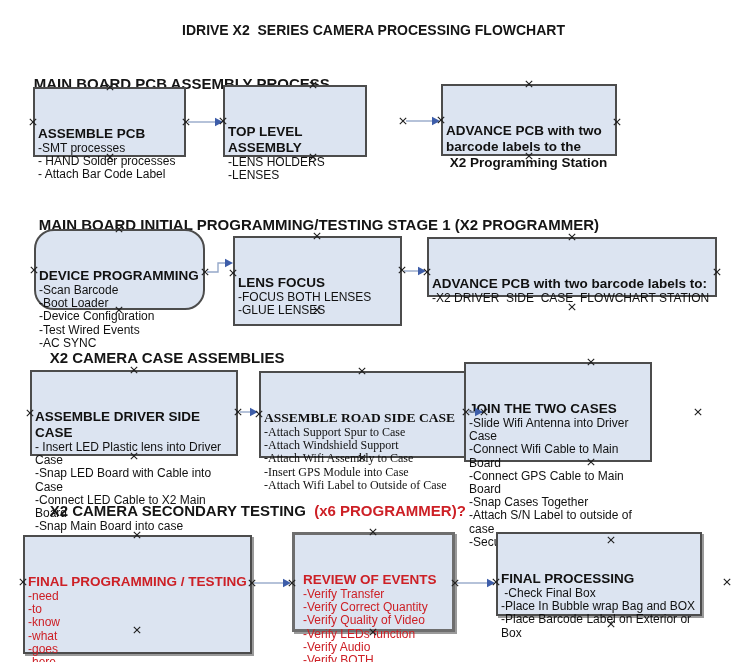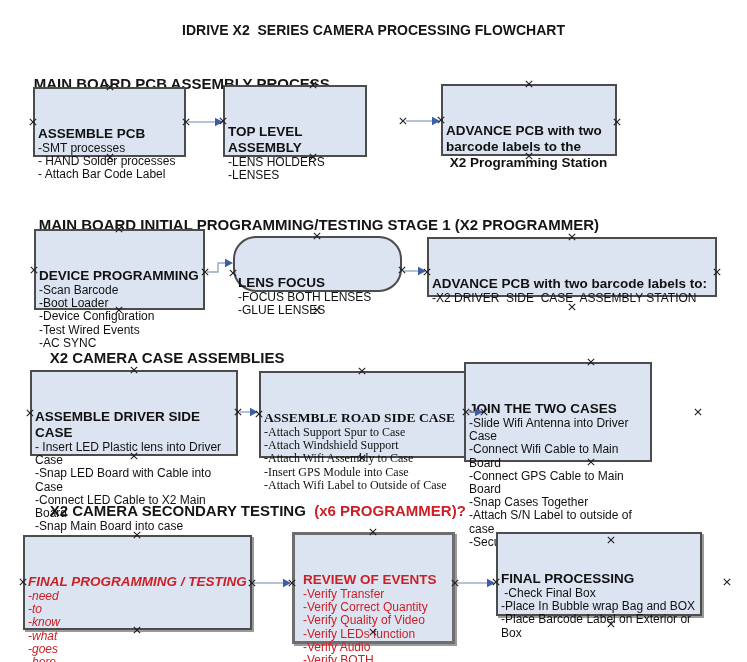--- a/index.html
+++ b/index.html
@@ -28,28 +28,28 @@
     border:2px solid var(--box_border);padding:1px 3px;overflow:visible;z-index:1;
   }
   .box .bt{font-size:13.5px;font-weight:bold;line-height:16px;white-space:pre-wrap;margin-top:36px;}
   .box .bl{font-size:12px;line-height:13.2px;white-space:pre-wrap;}
   .redbox .bt,.redbox .bl{color:var(--red);}
   .shadow{box-shadow:2px 2px 0 #9a9a9a;}
   #box-k{border-color:#6e6e6e;border-width:3px;}
   #box-a{left:33px;top:87px;width:153px;height:70px;}
   #box-b{left:223px;top:85px;width:144px;height:72px;}
   #box-c{left:441px;top:84px;width:176px;height:72px;}
-  #box-d{left:34px;top:229px;width:171px;height:81px;}
-  #box-e{left:233px;top:236px;width:169px;height:56px;border-radius:23px;}
+  #box-d{left:34px;top:229px;width:171px;height:81px;border-radius:20px;}
+  #box-e{left:233px;top:236px;width:169px;height:90px;}
   #box-f{left:427px;top:237px;width:290px;height:60px;}
   #box-g{left:30px;top:370px;width:208px;height:86px;}
   #box-h{left:259px;top:371px;width:207px;height:87px;font-family:Liberation Serif, serif;}
   #box-i{left:464px;top:362px;width:188px;height:100px;}
-  #box-j{left:23px;top:535px;width:229px;height:95px;font-style:italic;}
-  #box-k{left:292px;top:532px;width:163px;height:112px;padding-left:8px;}
+  #box-j{left:23px;top:535px;width:229px;height:119px;}
+  #box-k{left:292px;top:532px;width:163px;height:100px;padding-left:8px;}
   #box-l{left:496px;top:532px;width:206px;height:84px;}
   #overlay{position:absolute;left:0;top:0;z-index:5;pointer-events:none;}
   .aline{stroke:var(--arrow_line);stroke-width:1.4;fill:none;}
   .ahead{fill:var(--arrow_head);stroke:none;}
   .cmark{stroke:var(--handle);stroke-width:1.1;fill:none;}
 </style>
 </head>
 <body>
 
 <div id="canvas">
@@ -95,21 +95,21 @@
 -Test Wired Events
 -AC SYNC</div>
   </div>
   <div class="box" id="box-e">
     <div class="bt">LENS FOCUS</div>
     <div class="bl">-FOCUS BOTH LENSES
 -GLUE LENSES</div>
   </div>
   <div class="box" id="box-f">
     <div class="bt">ADVANCE PCB with two barcode labels to:</div>
-    <div class="bl">-X2 DRIVER  SIDE  CASE  ASSEMBLY STATION</div>
+    <div class="bl">-X2 DRIVER  SIDE  CASE  FLOWCHART STATION</div>
   </div>
 
   <div class="box" id="box-g">
     <div class="bt">ASSEMBLE DRIVER SIDE CASE</div>
     <div class="bl">- Insert LED Plastic lens into Driver Case
 -Snap LED Board with Cable into Case
 -Connect LED Cable to X2 Main Board
 -Snap Main Board into case</div>
   </div>
   <div class="box" id="box-h">

